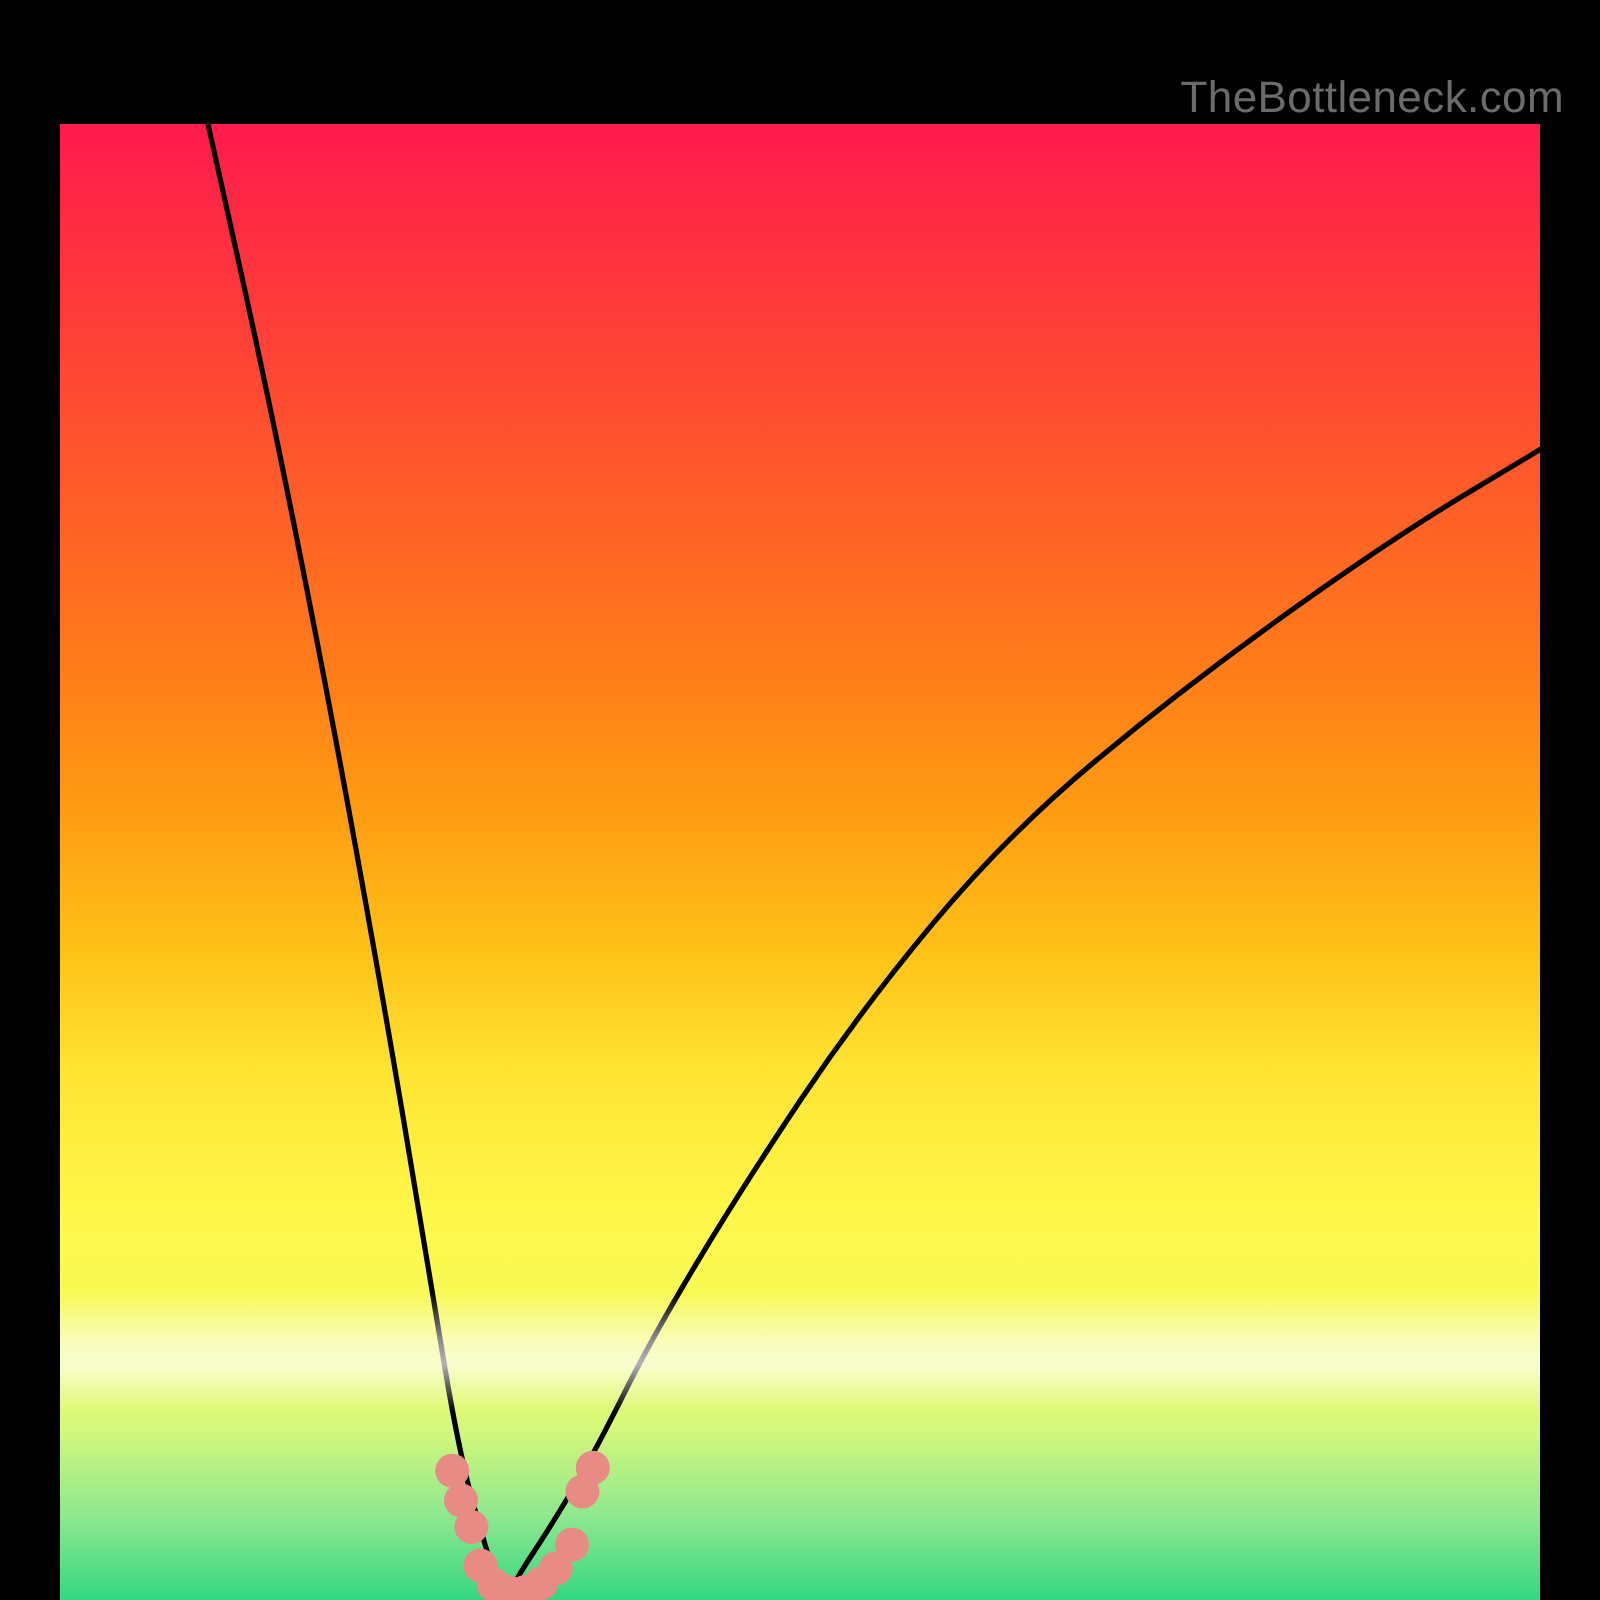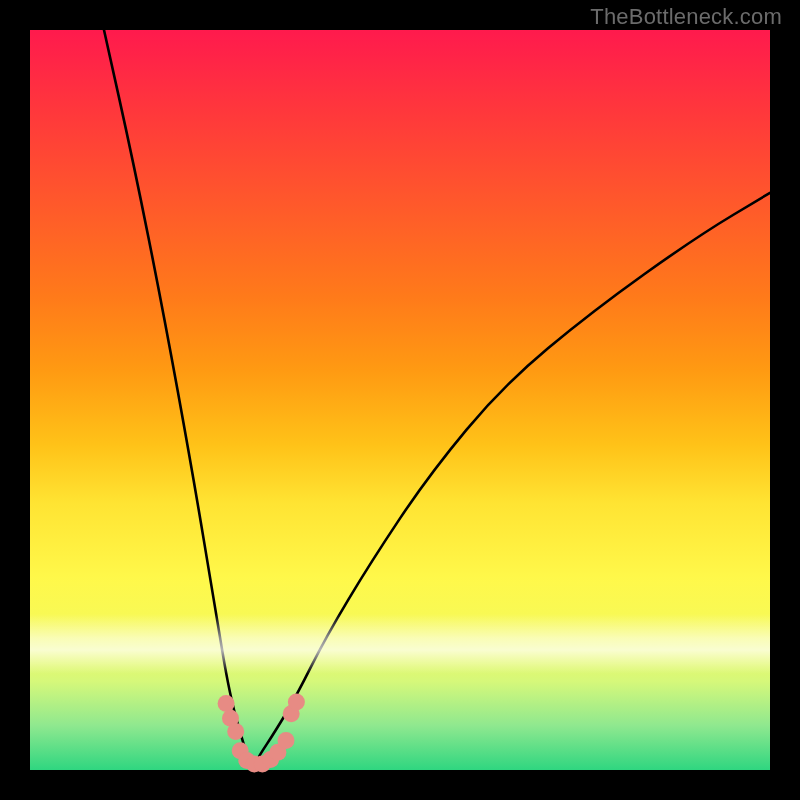--- a/index.html
+++ b/index.html
@@ -8,20 +8,21 @@
     width: 800px;
     height: 800px;
     background: #000;
     overflow: hidden;
   }
   .stage {
     position: relative;
     width: 800px;
     height: 568px;
     background: #000;
+    margin-top: 32px;
   }
   .plot-area {
     position: absolute;
     left: 30px;
     top: 30px;
     width: 740px;
     height: 740px;
     background: linear-gradient(
       to bottom,
       #ff1a4d 0%,

